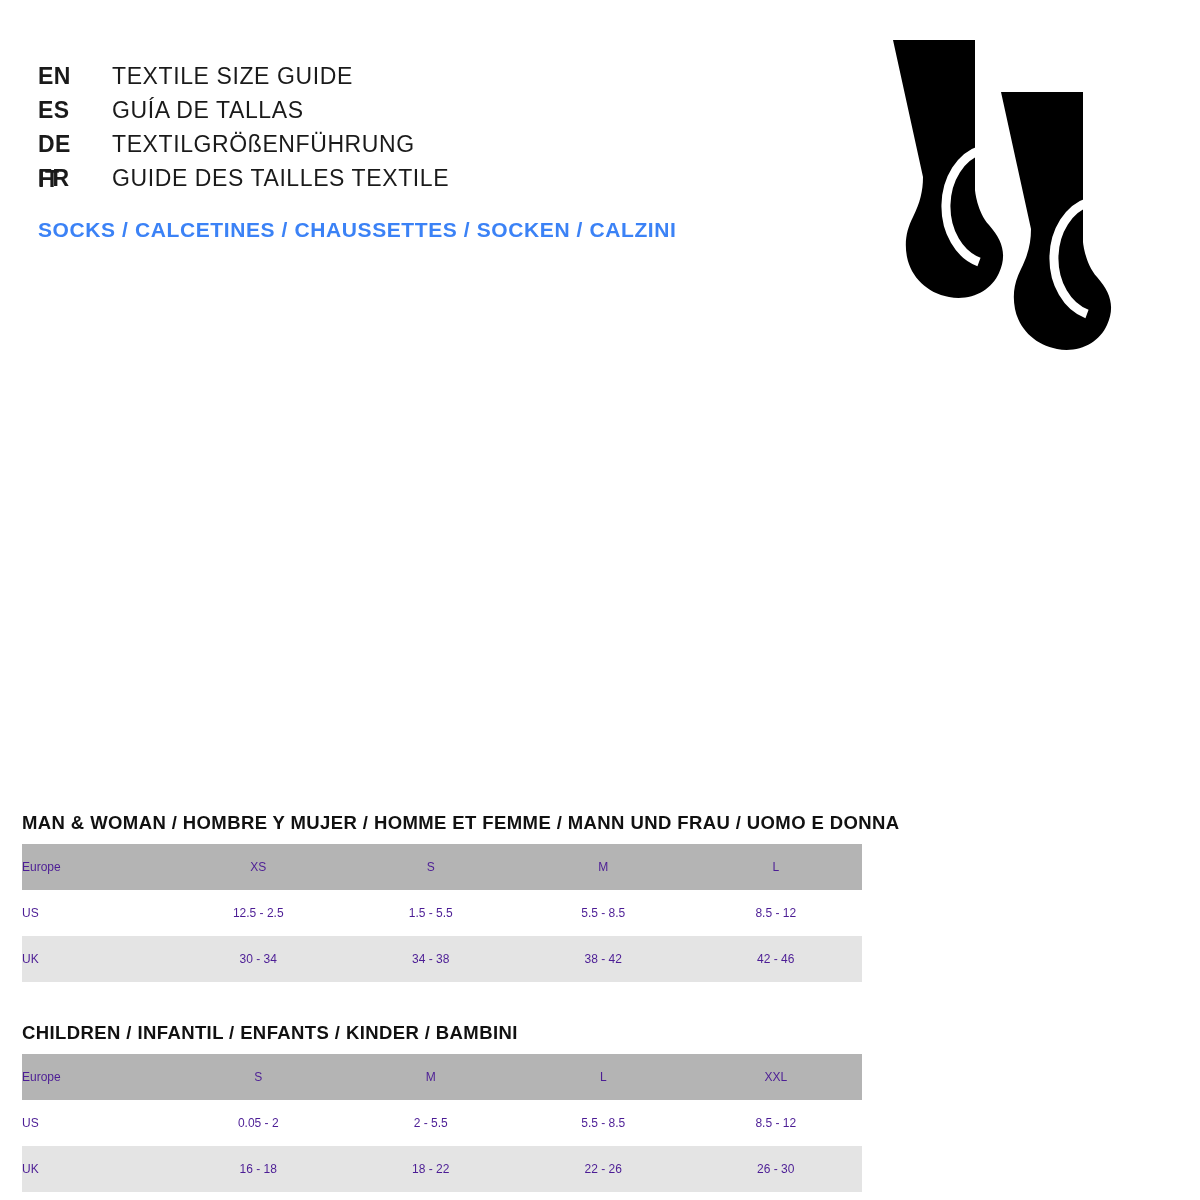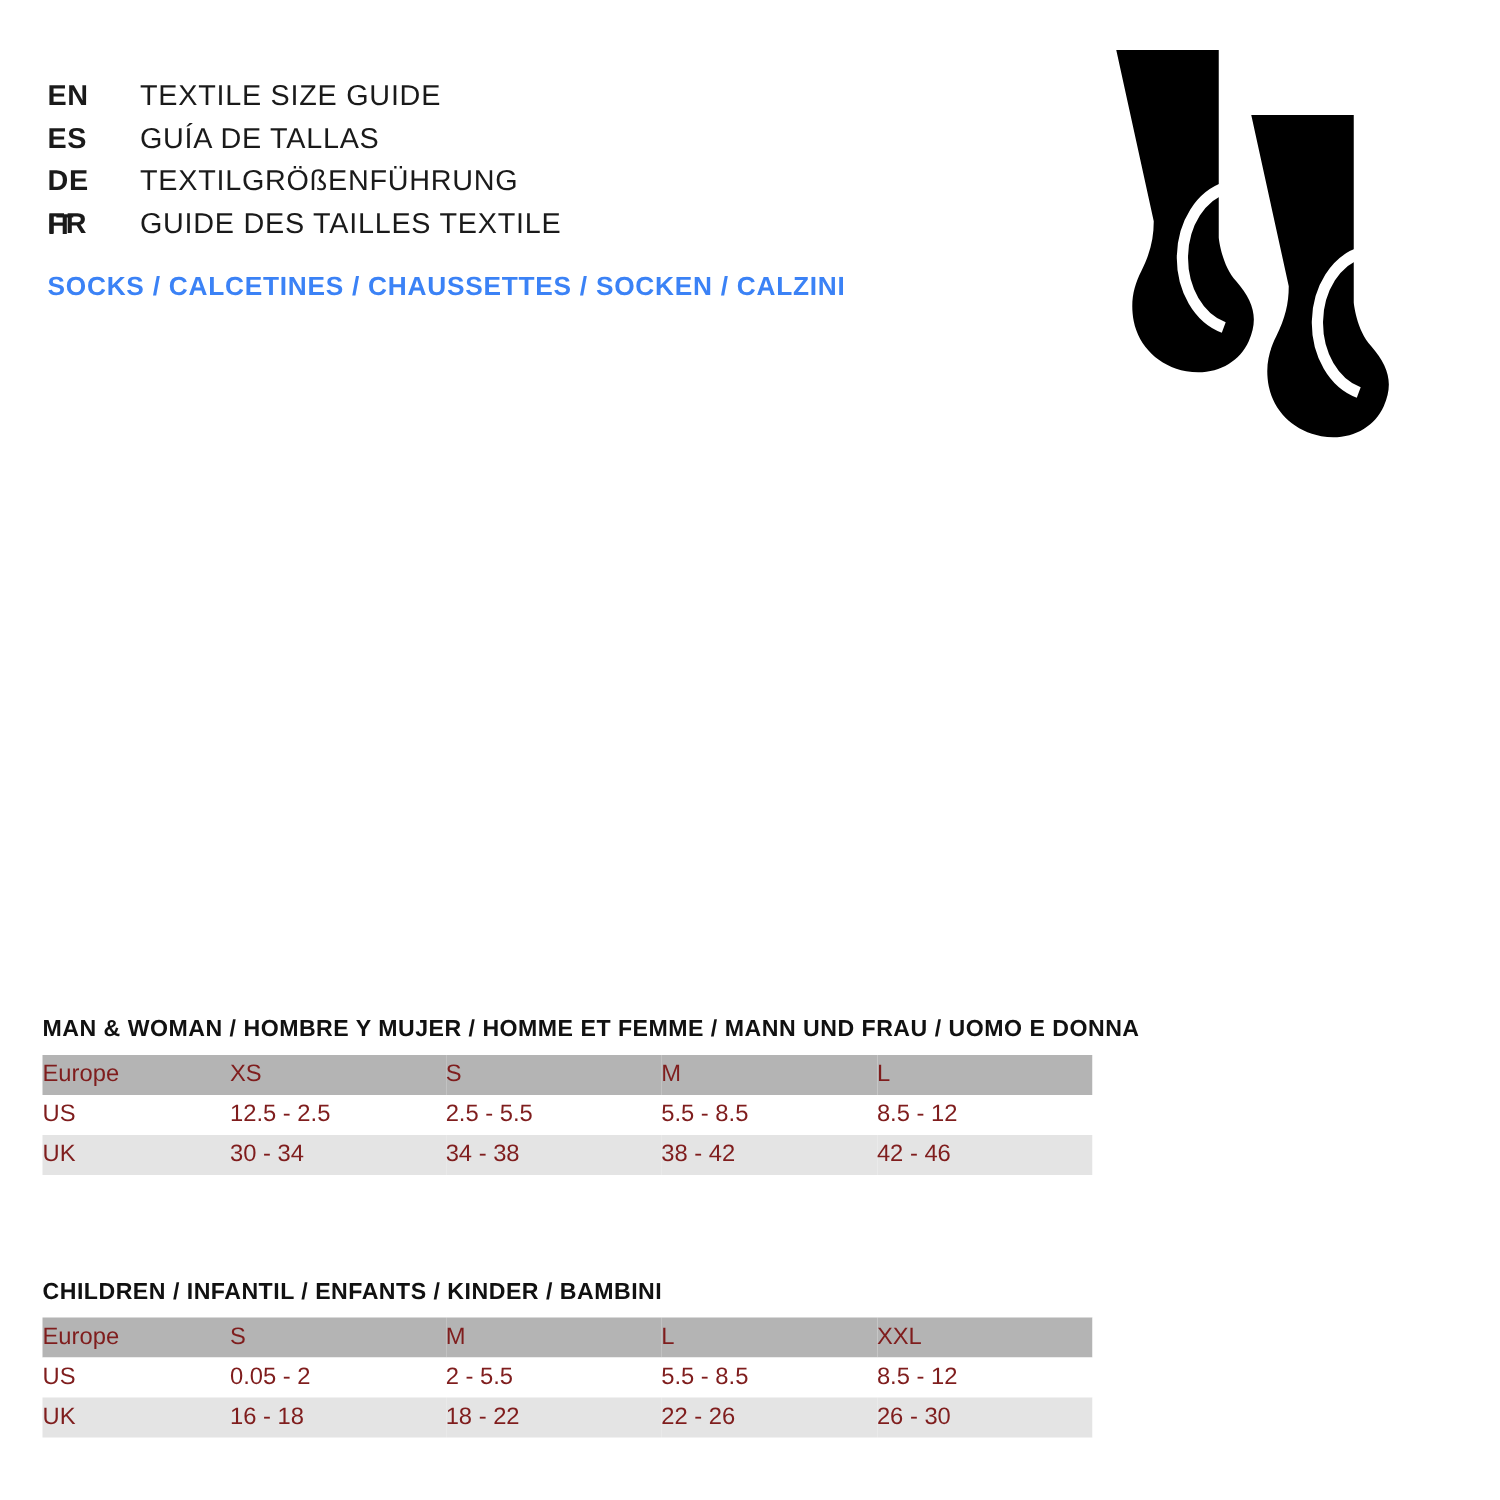--- a/index.html
+++ b/index.html
@@ -57,58 +57,58 @@
     position: absolute;
     left: 805px;
     top: 30px;
     width: 330px;
     height: 330px;
   }
 
   
   .section {
     position: absolute;
-    left: 34px;
+    left: 22px;
     width: 930px;
   }
   .section-adult { top: 812px; }
   .section-kids  { top: 1022px; }
 
   .section-title {
     font-size: 18.5px;
     font-weight: bold;
     letter-spacing: 0.4px;
     color: #111111;
     margin-bottom: 10px;
     white-space: nowrap;
   }
 
   table.size-table {
     border-collapse: collapse;
     width: 930px;
     table-layout: fixed;
   }
   table.size-table td {
-    height: 32px;
-    font-size: 19px;
-    color: #7f1d1d;
+    height: 46px;
+    font-size: 12px;
+    color: #4c1d95;
     padding: 0;
     vertical-align: middle;
   }
   .row-head td { background: #b4b4b4; }
   .row-alt td  { background: #ffffff; }
   .row-shade td { background: #e4e4e4; }
 
   td.label-cell {
     text-align: left;
     padding-left: 8px;
     width: 150px;
   }
   td.val-cell {
-    text-align: left;
+    text-align: center;
   }
   td.spacer-cell {
     background: #ffffff !important;
     width: 90px;
   }
 </style>
 </head>
 <body>
 
 <div class="header">
@@ -162,21 +162,21 @@
       <td class="label-cell">Europe</td>
       <td class="val-cell">XS</td>
       <td class="val-cell">S</td>
       <td class="val-cell">M</td>
       <td class="val-cell">L</td>
       <td class="spacer-cell"></td>
     </tr>
     <tr class="row-alt">
       <td class="label-cell">US</td>
       <td class="val-cell">12.5 - 2.5</td>
-      <td class="val-cell">2.5 - 5.5</td>
+      <td class="val-cell">1.5 - 5.5</td>
       <td class="val-cell">5.5 - 8.5</td>
       <td class="val-cell">8.5 - 12</td>
       <td class="spacer-cell"></td>
     </tr>
     <tr class="row-shade">
       <td class="label-cell">UK</td>
       <td class="val-cell">30 - 34</td>
       <td class="val-cell">34 - 38</td>
       <td class="val-cell">38 - 42</td>
       <td class="val-cell">42 - 46</td>

